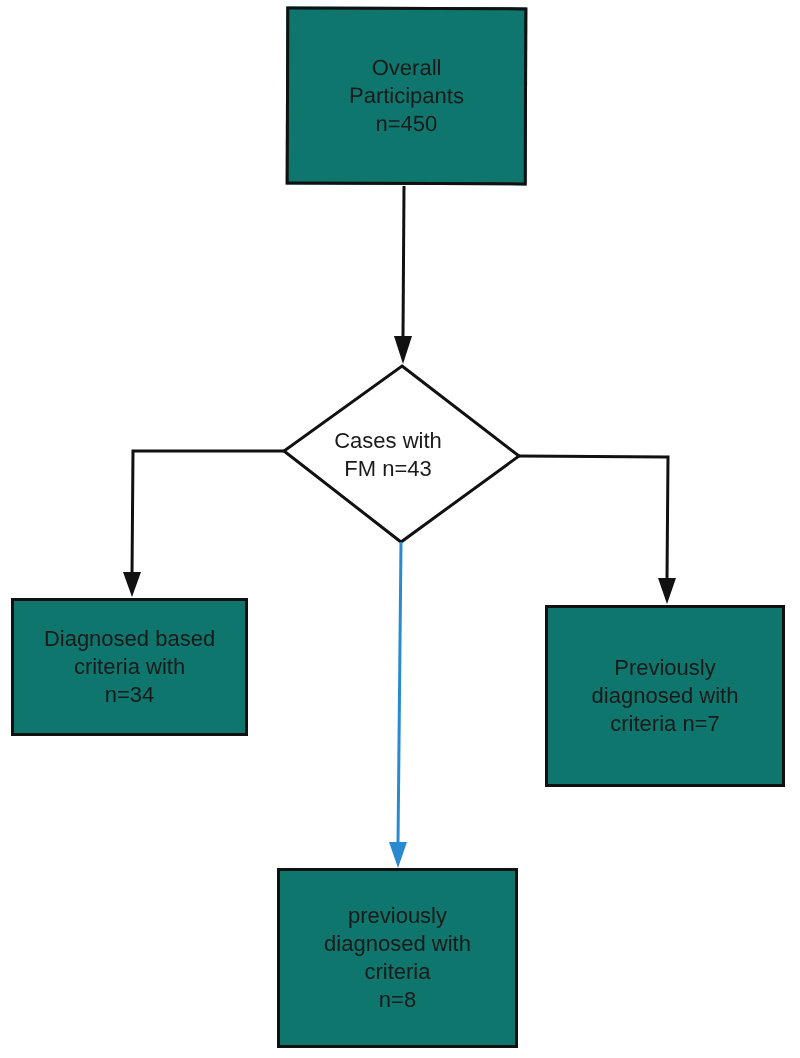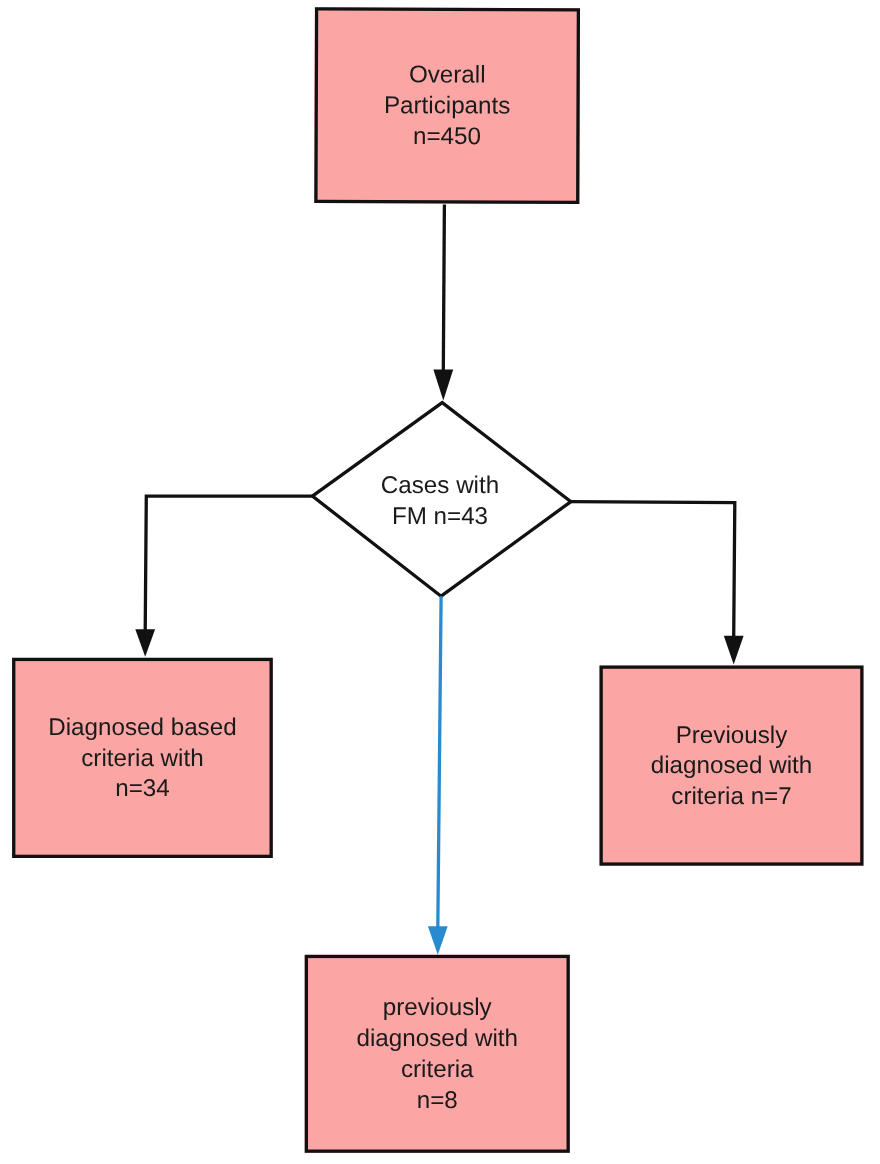--- a/index.html
+++ b/index.html
@@ -1,28 +1,28 @@
 <!DOCTYPE html>
 <html><head>
   <meta charset="utf-8">
   <style>
     html, body { margin: 0; padding: 0; background: #ffffff; }
     body { width: 800px; height: 1058px; position: relative; overflow: hidden;
            font-family: "Liberation Sans", sans-serif; color: #1a1a1a; }
     svg.connectors { position: absolute; left: 0; top: 0; width: 800px; height: 1058px; }
-    .node { position: absolute; box-sizing: border-box; background: #fca5a5;
+    .node { position: absolute; box-sizing: border-box; background: #0f766e;
             display: flex; flex-direction: column; align-items: center; justify-content: center;
             text-align: center; font-size: 22px; line-height: 28px; }
     .node.box { border: 3px solid #111; }
     .node span { display: block; }
     #n-overall { left: 286px; top: 7px; width: 241px; height: 178px; transform: rotate(0.2deg); }
-    #n-left { left: 11px; top: 598px; width: 237px; height: 182px; }
+    #n-left { left: 11px; top: 598px; width: 237px; height: 138px; }
     #n-right { left: 545px; top: 605px; width: 240px; height: 182px; }
     #n-bottom { left: 277px; top: 868px; width: 241px; height: 180px; }
-    #n-diamond-label { position: absolute; left: 300px; top: 420px; width: 200px; height: 70px;
+    #n-diamond-label { position: absolute; left: 288px; top: 420px; width: 200px; height: 70px;
             display: flex; flex-direction: column; align-items: center; justify-content: center;
             text-align: center; font-size: 22px; line-height: 28px; }
     #n-diamond-label span { display: block; }
   </style>
 </head>
 <body>
 
 <svg class="connectors" viewBox="0 0 800 1058">
 
   <polygon points="402,366 519,456 401,542 284,451" fill="#ffffff" stroke="#111" stroke-width="3" stroke-linejoin="miter"></polygon>

